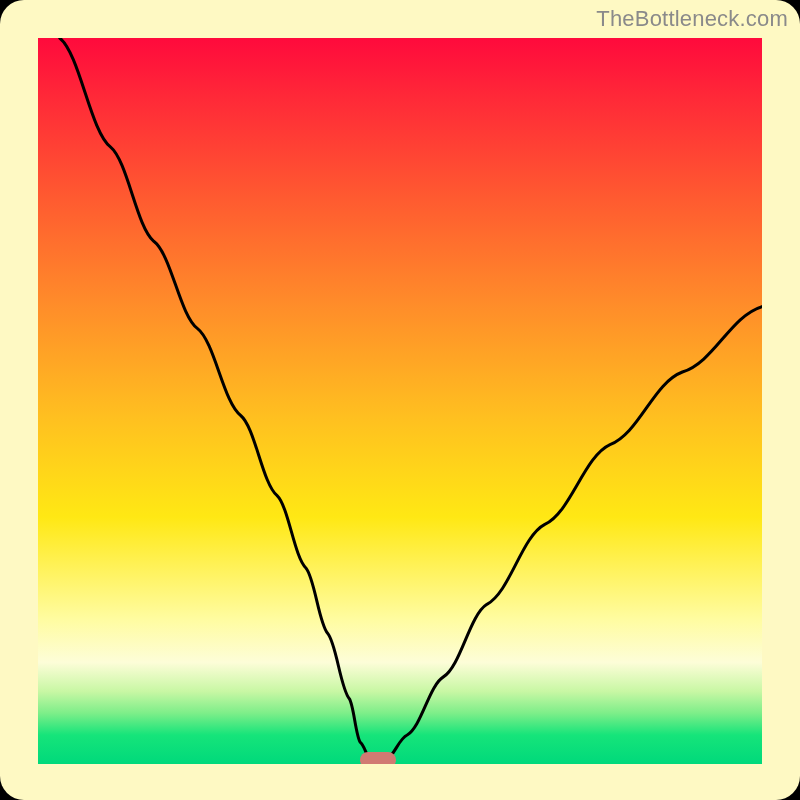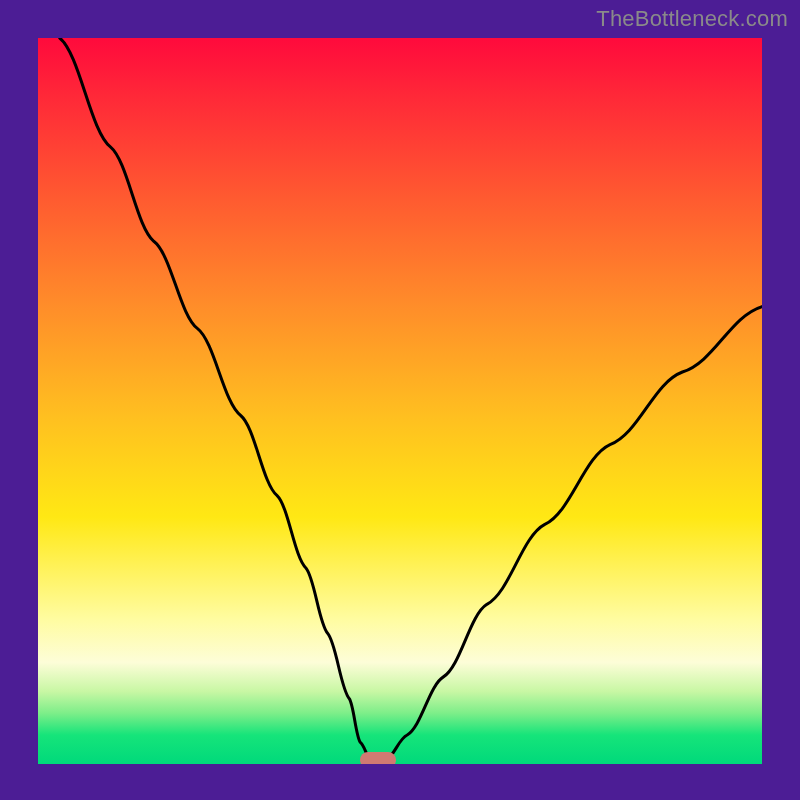--- a/index.html
+++ b/index.html
@@ -8,21 +8,22 @@
     width: 800px;
     height: 800px;
     background: #000;
     font-family: Arial, Helvetica, sans-serif;
     overflow: hidden;
   }
   .frame {
     position: relative;
     width: 800px;
     height: 800px;
-    background: #4c1d95;
+    background: #fef9c3;
+    border-radius: 24px;
   }
   .plot-area {
     position: absolute;
     left: 38px;
     top: 38px;
     width: 724px;
     height: 726px;
     background: linear-gradient(to bottom,
       #ff0a3c 0%,
       #ff2838 8%,

